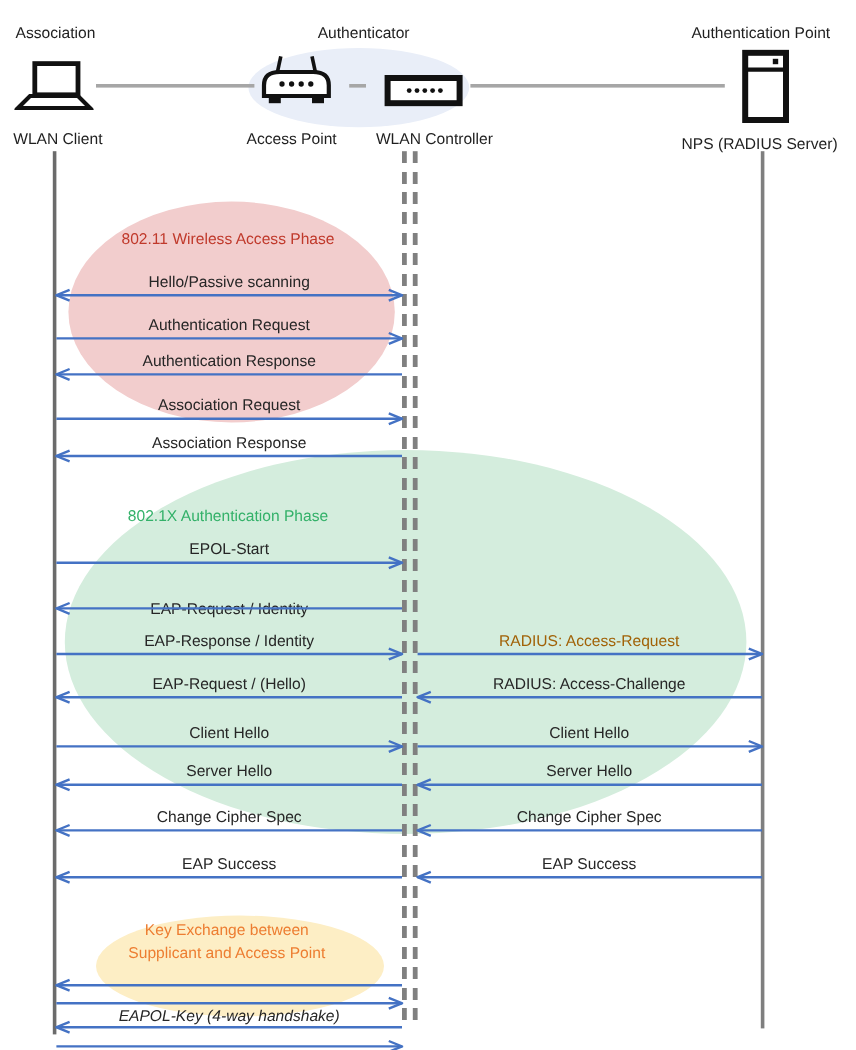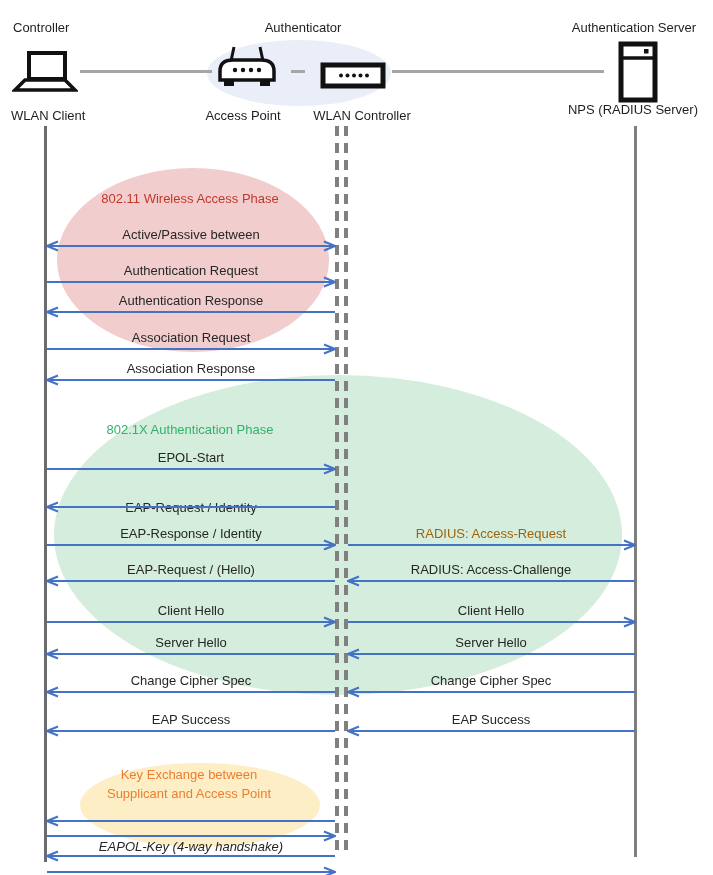--- a/index.html
+++ b/index.html
@@ -18,23 +18,23 @@
   .phase-title{position:absolute;font-size:13px;line-height:19px;white-space:nowrap;z-index:4;transform:translateX(-50%);}
   .msg-label{position:absolute;font-size:13px;line-height:15px;white-space:nowrap;z-index:4;transform:translateX(-50%);color:#262626;}
   .msg-arrow{position:absolute;height:12px;z-index:4;}
   .msg-arrow svg{display:block;}
 </style>
 </head>
 <body>
 
 <div class="stage">
 
-  <div class="lbl" style="left:13px;top:20px;">Controller</div>
+  <div class="lbl" style="left:13px;top:20px;">Association</div>
   <div class="lbl ctr" style="left:303px;top:20px;">Authenticator</div>
-  <div class="lbl ctr" style="left:634px;top:20px;">Authentication Server</div>
+  <div class="lbl ctr" style="left:634px;top:20px;">Authentication Point</div>
 
   <div class="ellipse" style="left: 207px; top: 40px; width: 184px; height: 66px; background: rgb(233, 238, 248);"></div>
 
   <div class="hline" style="left: 80px; top: 70px; width: 132px; background: rgb(166, 166, 166);"></div>
   <div class="hline" style="left: 291px; top: 70px; width: 14px; background: rgb(166, 166, 166);"></div>
   <div class="hline" style="left: 392px; top: 70px; width: 212px; background: rgb(166, 166, 166);"></div>
 
   <div class="icon" style="left:12px;top:50px;">
     <svg width="66" height="44" viewBox="0 0 66 44">
       <rect x="17" y="3" width="36" height="26" fill="#fff" stroke="#111" stroke-width="4"></rect>
@@ -68,34 +68,34 @@
     <svg width="40" height="62" viewBox="0 0 40 62">
       <rect x="3" y="3" width="34" height="56" fill="#fff" stroke="#111" stroke-width="5"></rect>
       <line x1="3" y1="17" x2="37" y2="17" stroke="#111" stroke-width="3.5"></line>
       <rect x="26" y="8" width="4.5" height="4.5" fill="#111"></rect>
     </svg>
   </div>
 
   <div class="lbl" style="left:11px;top:108px;">WLAN Client</div>
   <div class="lbl ctr" style="left:243px;top:108px;">Access Point</div>
   <div class="lbl ctr" style="left:362px;top:108px;">WLAN Controller</div>
-  <div class="lbl ctr" style="left:633px;top:102px;">NPS (RADIUS Server)</div>
+  <div class="lbl ctr" style="left:633px;top:112px;">NPS (RADIUS Server)</div>
 
   <div class="ellipse" id="phase-ellipse-0" style="left: 57px; top: 168px; width: 272px; height: 184px; background: rgb(242, 205, 205);"></div>
   <div class="ellipse" id="phase-ellipse-1" style="left: 54px; top: 375px; width: 568px; height: 320px; background: rgb(212, 237, 221);"></div>
   <div class="ellipse" id="phase-ellipse-2" style="left: 80px; top: 763px; width: 240px; height: 84px; background: rgb(253, 238, 197);"></div>
 
   <div class="lifeline" style="left: 44px; top: 126px; height: 736px; background: rgb(107, 107, 107);"></div>
   <div class="dashline" id="dash-a" style="left: 335px; top: 126px; height: 726px; background: repeating-linear-gradient(rgb(128, 128, 128) 0px, rgb(128, 128, 128) 10px, transparent 10px, transparent 17px);"></div>
   <div class="dashline" id="dash-b" style="left: 344px; top: 126px; height: 726px; background: repeating-linear-gradient(rgb(128, 128, 128) 0px, rgb(128, 128, 128) 10px, transparent 10px, transparent 17px);"></div>
   <div class="lifeline" style="left: 634px; top: 126px; height: 731px; background: rgb(127, 127, 127);"></div>
 
   <div id="phases-mount" class="abs" style="left:0;top:0;width:574px;height:875px;margin-top:44px;">
       <div class="phase-title" style="left: 190px; top: 145px; color: rgb(192, 57, 43);">802.11 Wireless Access Phase</div>
-      <div class="msg-label" style="left: 191px; top: 183px; color: rgb(38, 38, 38);">Active/Passive between</div>
+      <div class="msg-label" style="left: 191px; top: 183px; color: rgb(38, 38, 38);">Hello/Passive scanning</div>
       <div class="msg-arrow" style="left: 46px; top: 196px; width: 290px;">
         <svg width="290" height="12" viewBox="0 0 290 12">
           <line x1="1" y1="6" x2="289" y2="6" stroke="#4472C4" stroke-width="2"></line>
           <path d="M278 1.5 L289 6 L278 10.5" fill="none" stroke="#4472C4" stroke-width="2"></path>
           <path d="M12 1.5 L1 6 L12 10.5" fill="none" stroke="#4472C4" stroke-width="2"></path>
         </svg>
       </div>
       <div class="msg-label" style="left: 191px; top: 219px; color: rgb(38, 38, 38);">Authentication Request</div>
       <div class="msg-arrow" style="left: 46px; top: 232px; width: 290px;">
         <svg width="290" height="12" viewBox="0 0 290 12">

